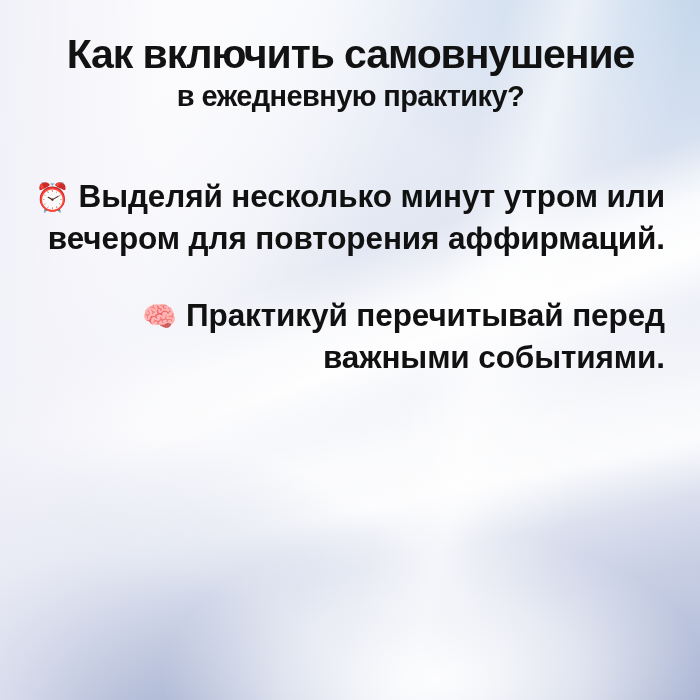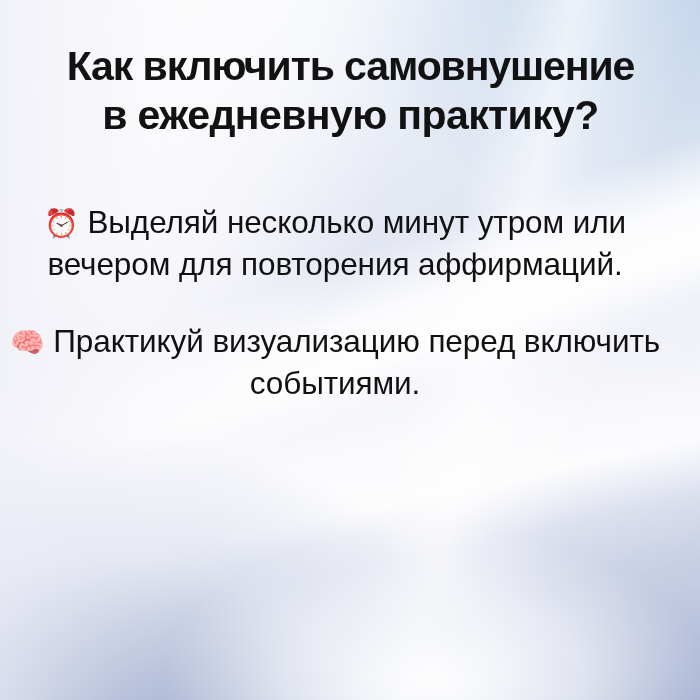--- a/index.html
+++ b/index.html
@@ -132,52 +132,52 @@
     padding: 26px 4px 0 5px;
   }
 
   #title-block {
     text-align: center;
     color: #121212;
     font-weight: bold;
     font-size: 42px;
     line-height: 1.20;
     letter-spacing: -0.4px;
-    margin: 16px;
+    margin: 4px;
   }
 
   .title-line {
     display: block;
     white-space: nowrap;
   }
 
   #title-line-1 {
     font-size: 41px;
     letter-spacing: -1.1px;
   }
 
   #title-line-2 {
-    font-size: 41px;
+    font-size: 29px;
     letter-spacing: -0.6px;
   }
 
   #bullet-list {
     margin: 0;
     padding: 0;
     list-style: none;
     margin-top: 62px;
   }
 
   .bullet-item {
     color: #111111;
     font-size: 31.5px;
-    font-weight: normal;
+    font-weight: bold;
     line-height: 1.33;
     letter-spacing: -0.1px;
-    text-align: center;
+    text-align: right;
     margin: 0 0 35px 0;
     max-width: 660px;
   }
 
   .bullet-emoji {
     font-family: "DejaVu Sans", sans-serif;
     font-size: 28px;
     line-height: 1;
   }
 </style>
@@ -207,19 +207,19 @@
     <ul id="bullet-list">
 
       <li class="bullet-item">
         <span class="bullet-emoji">⏰</span>
         <span class="bullet-text">Выделяй несколько минут утром или вечером для повторения аффирмаций.</span>
       </li>
 
 
       <li class="bullet-item">
         <span class="bullet-emoji">🧠</span>
-        <span class="bullet-text">Практикуй визуализацию перед включить событиями.</span>
+        <span class="bullet-text">Практикуй перечитывай перед важными событиями.</span>
       </li>
 
     </ul>
 
   </div>
 </div>
 
 </body></html>

